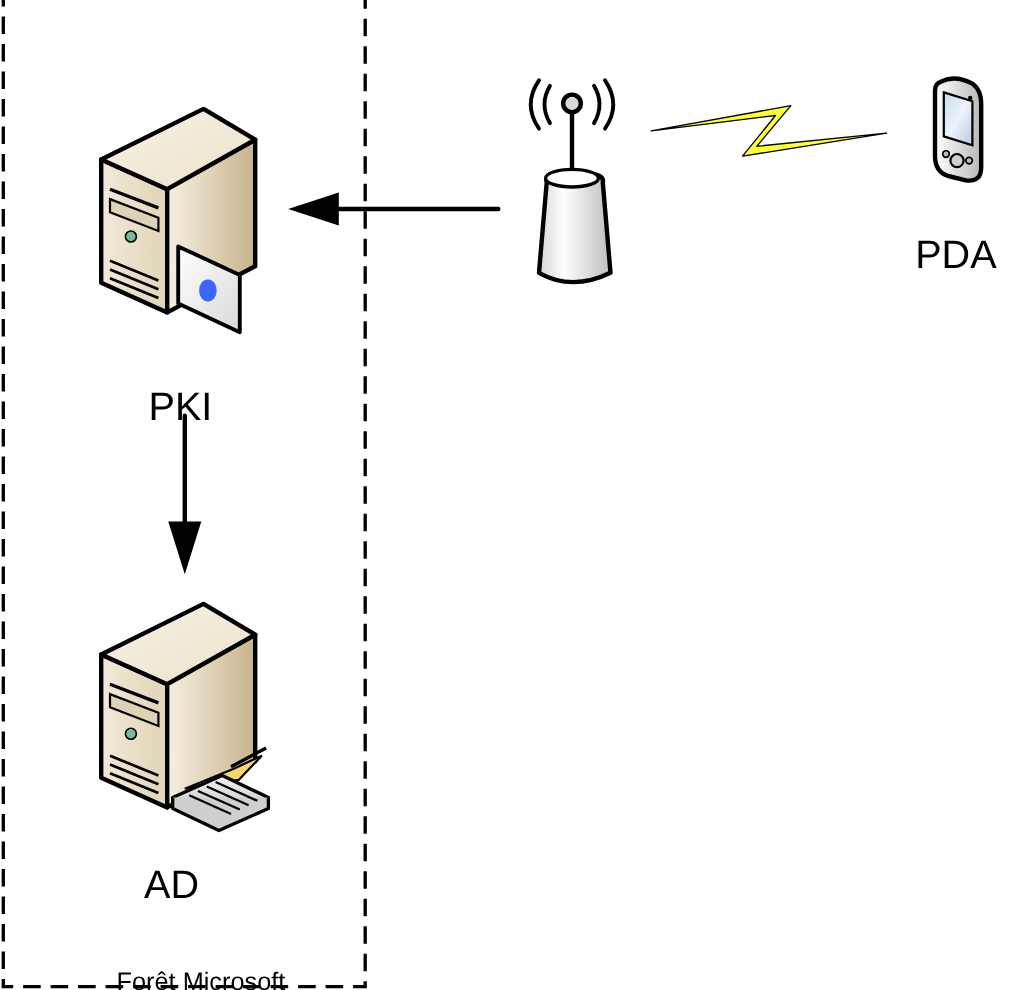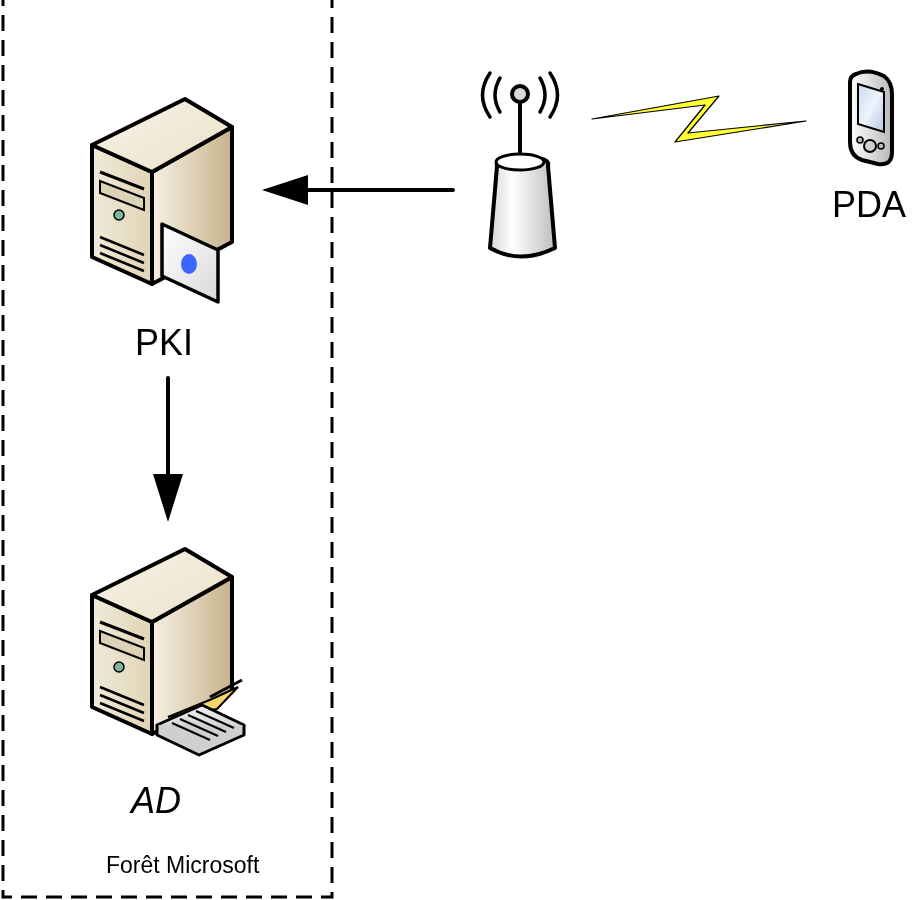--- a/index.html
+++ b/index.html
@@ -1,19 +1,19 @@
 <!DOCTYPE html>
 <html><head>
 <meta charset="utf-8">
 <style>
   html, body { margin: 0; padding: 0; background: #ffffff; }
   body { width: 919px; height: 900px; position: relative; overflow: hidden;
          font-family: "Liberation Sans", sans-serif; }
   #diagram { position: absolute; left: 0; top: 0; }
-  .lbl { position: absolute; color: #000; font-family: "Liberation Sans", sans-serif; white-space: nowrap; }
+  .lbl { position: absolute; color: #000; font-family: "Liberation Sans", sans-serif; white-space: nowrap; margin-top: 27px; }
   .lbl-big { font-size: 36px; }
   .lbl-small { font-size: 23px; }
 </style>
 </head>
 <body>
 
 <svg id="diagram" width="919" height="900" viewBox="0 0 919 900">
   <defs>
     <linearGradient id="srvFront" x1="0" y1="0" x2="1" y2="0">
       <stop offset="0" stop-color="#f1ead8"></stop>
@@ -116,15 +116,15 @@
     <path d="M8,4 Q20,-2 36,6 Q44,12 44,24 L44,82 Q44,96 30,94 L14,90 Q2,86 2,72 L2,12 Q2,6 8,4 Z" fill="url(#pdaGrad)" stroke="#000" stroke-width="4" stroke-linejoin="round"></path>
     <path d="M10,14 L36,22 L36,62 L10,54 Z" fill="url(#screenGrad)" stroke="#000" stroke-width="2"></path>
     <circle cx="34" cy="19" r="2" fill="#000"></circle>
     <circle cx="22" cy="76" r="6" fill="#cfcfcf" stroke="#000" stroke-width="2"></circle>
     <circle cx="12" cy="70" r="3" fill="#bbb" stroke="#000" stroke-width="1.5"></circle>
     <circle cx="33" cy="76" r="3" fill="#bbb" stroke="#000" stroke-width="1.5"></circle>
   </g>
 </svg>
 
 <div class="lbl lbl-big" style="left:135px; top:322px;">PKI</div>
-<div class="lbl lbl-big" style="left:131px; top:780px;font-style:italic;">AD</div>
+<div class="lbl lbl-big" style="left:131px; top:756px;">AD</div>
 <div class="lbl lbl-big" style="left:832px; top:184px;">PDA</div>
 <div class="lbl lbl-small" style="left:106px; top:852px;">Forêt Microsoft</div>
 
 </body></html>

